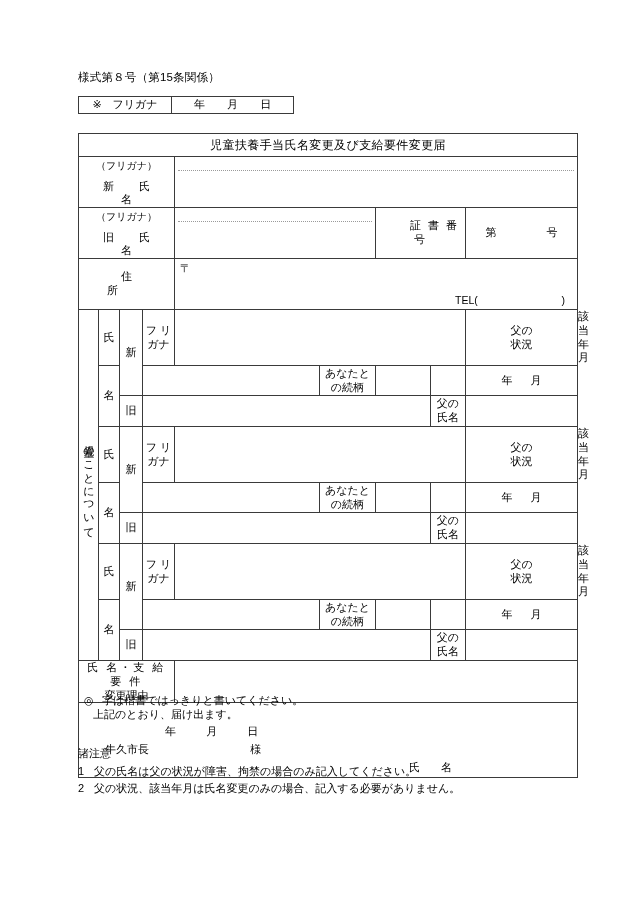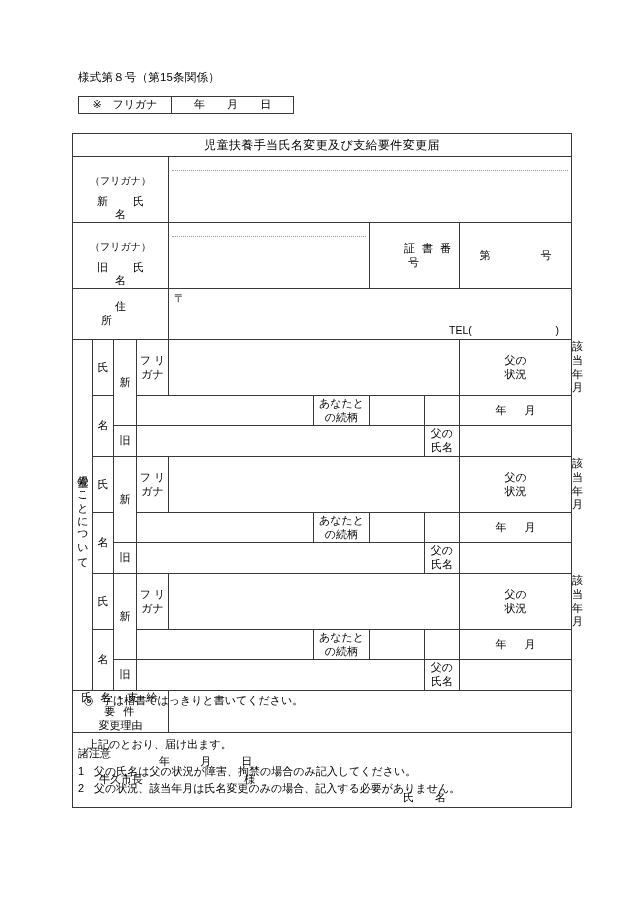--- a/index.html
+++ b/index.html
@@ -57,40 +57,40 @@
     width: 215px;
   }
   .receipt td { height: 16px; }
   .receipt .r-lbl { text-align: center; letter-spacing: 1px; }
   .receipt .r-left { width: 93px; }
   .ymd-sp { display: inline-block; }
 
   
   .main {
     position: absolute;
-    left: 72px;
+    left: 78px;
     top: 133px;
     width: 474px;
   }
   .main td.title {
     height: 22px;
     font-size: 12px;
     letter-spacing: 0.4px;
   }
   .lbl-sp3 { letter-spacing: 2px; margin-left: 28px; }
 
   .nm-cell {
     height: 44px;
     text-align: center;
     position: relative;
   }
   .nm-cell .furi {
     display: block;
     font-size: 10px;
-    margin-top: 18px;
+    margin-top: 3px;
   }
   .nm-cell .nm {
     display: block;
     font-size: 11px;
     letter-spacing: 7px;
     padding-left: 7px;
     margin-top: 7px;
   }
   .dotline {
     position: relative;

